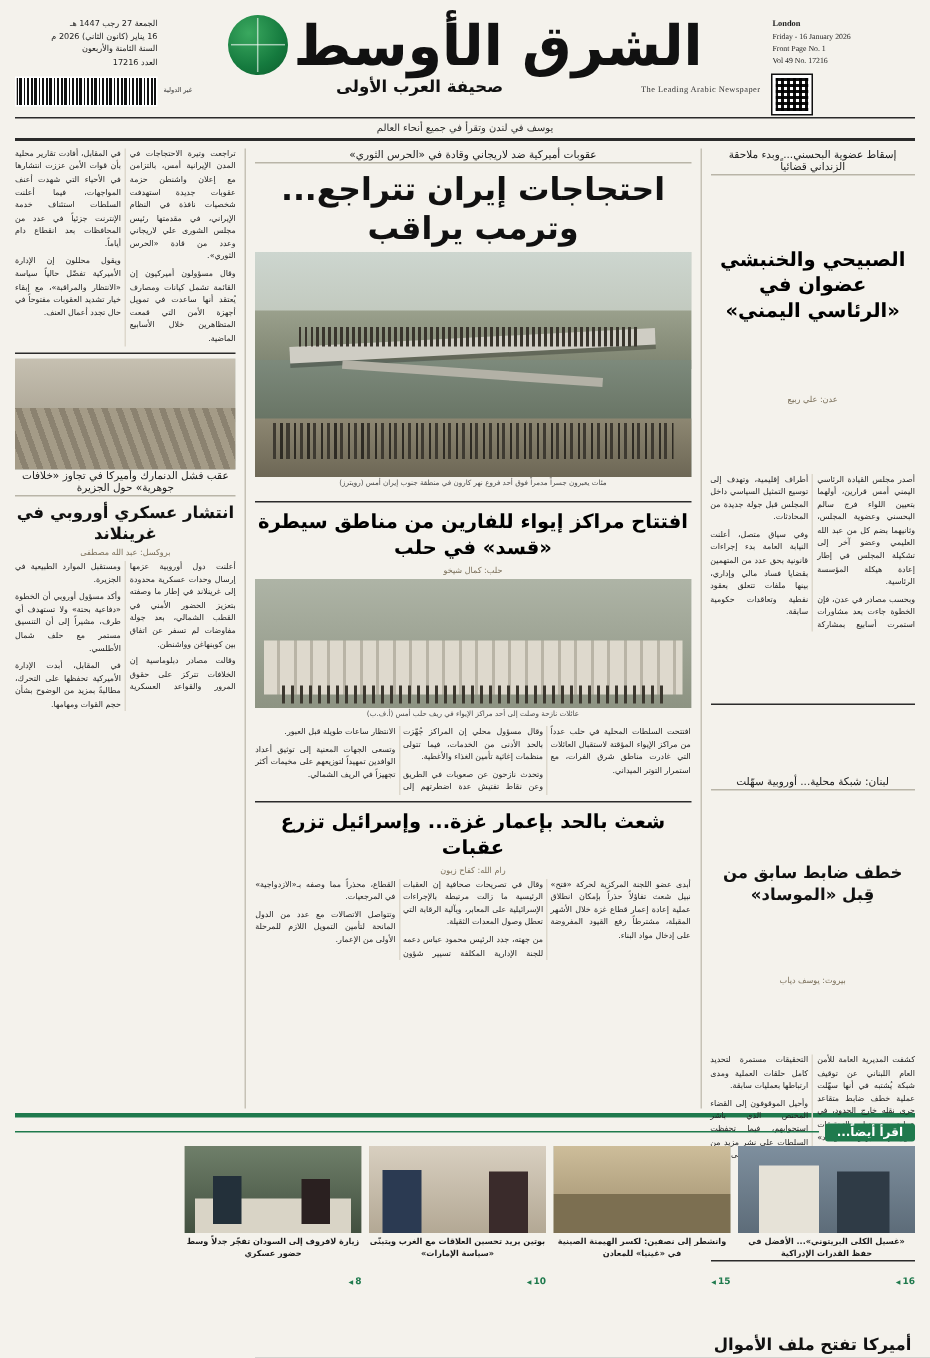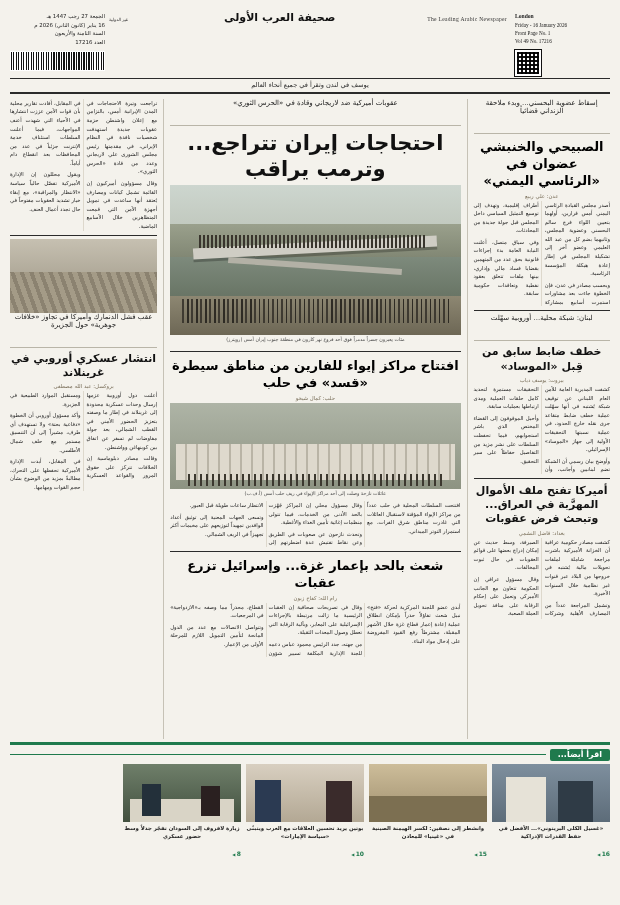--- a/index.html
+++ b/index.html
@@ -114,33 +114,33 @@
   }
 
   
   .grid {
     display: flex;
     gap: 6px;
     margin-top: 5px;
     height: 640px;
   }
   .col { display: flex; flex-direction: column; }
-  .col-right { width: 141px; }
+  .col-right { width: 141px; gap: 44px; }
   .col-mid   { width: 300px; }
   .col-left  { width: 152px; }
 
   .rule-v { width: 1px; background: #c6c2b6; }
 
   h1.lead {
     font-size: 21px; font-weight: bold; color: #111;
     line-height: 1.25; margin: 2px 0 3px 0; text-align: center;
   }
   .kicker {
     font-size: 7px; color: #1a1a1a; text-align: center;
-    border-bottom: 1px solid #b9b5a8; padding-bottom: 18px; margin-bottom: 2px;
+    border-bottom: 1px solid #b9b5a8; padding-bottom: 1px; margin-bottom: 2px;
   }
   h2 {
     font-size: 13px; font-weight: bold; color: #000000;
     line-height: 1.3; margin: 3px 0 2px 0; text-align: center;
   }
   h3 {
     font-size: 11px; font-weight: bold; color: #111;
     line-height: 1.3; margin: 2px 0; text-align: center;
   }
   .byline {
@@ -249,20 +249,24 @@
   <div class="masthead">
     <div class="mh-left">
       <div class="city">London</div>
       <div>Friday - 16 January 2026</div>
       <div>Front Page No. 1</div>
       <div>Vol 49 No. 17216</div>
       <div class="qr"></div>
     </div>
 
     <div class="mh-center">
+      <div class="logo-row">
+        <div class="logo-word">الشرق الأوسط</div>
+        <div class="globe"></div>
+      </div>
       <div class="sub-line">
         <div class="sub-en">The Leading Arabic Newspaper</div>
         <div class="sub-ar">صحيفة العرب الأولى</div>
         <div class="sub-en" style="font-size:4.4px">غير الدولية</div>
       </div>
     </div>
 
     <div class="mh-right">
       <div>الجمعة 27 رجب 1447 هـ</div>
       <div>16 يناير (كانون الثاني) 2026 م</div>

